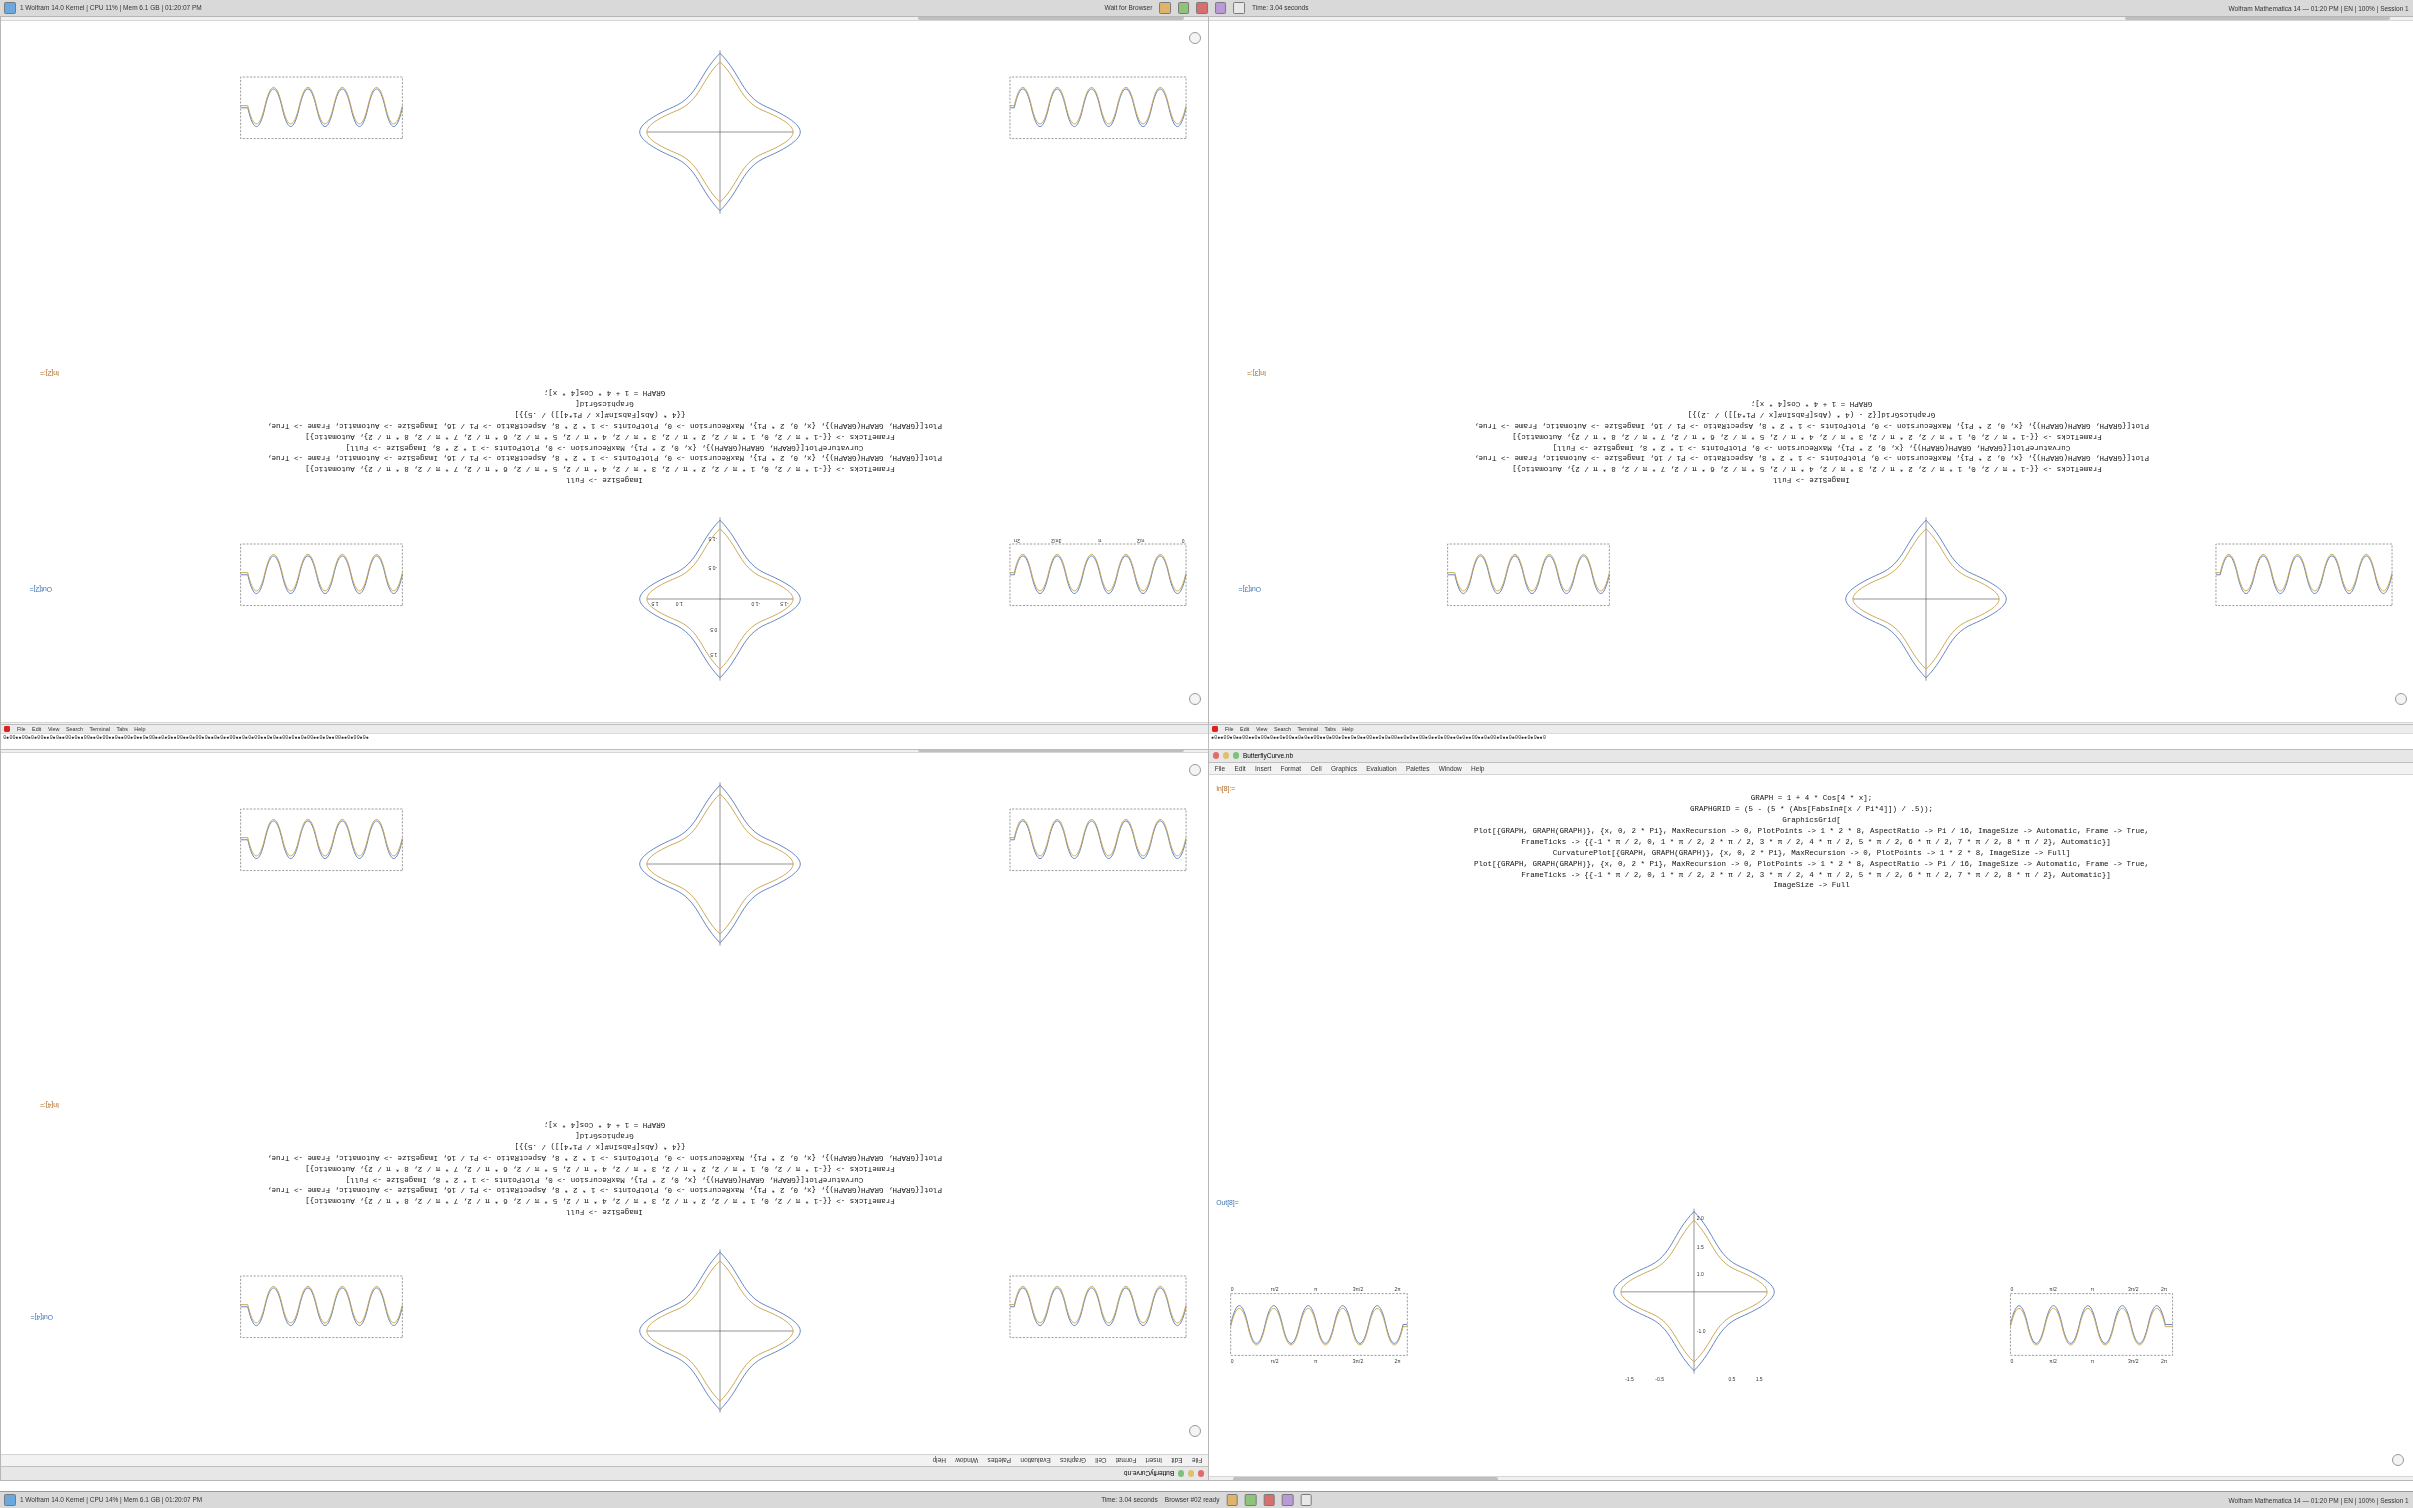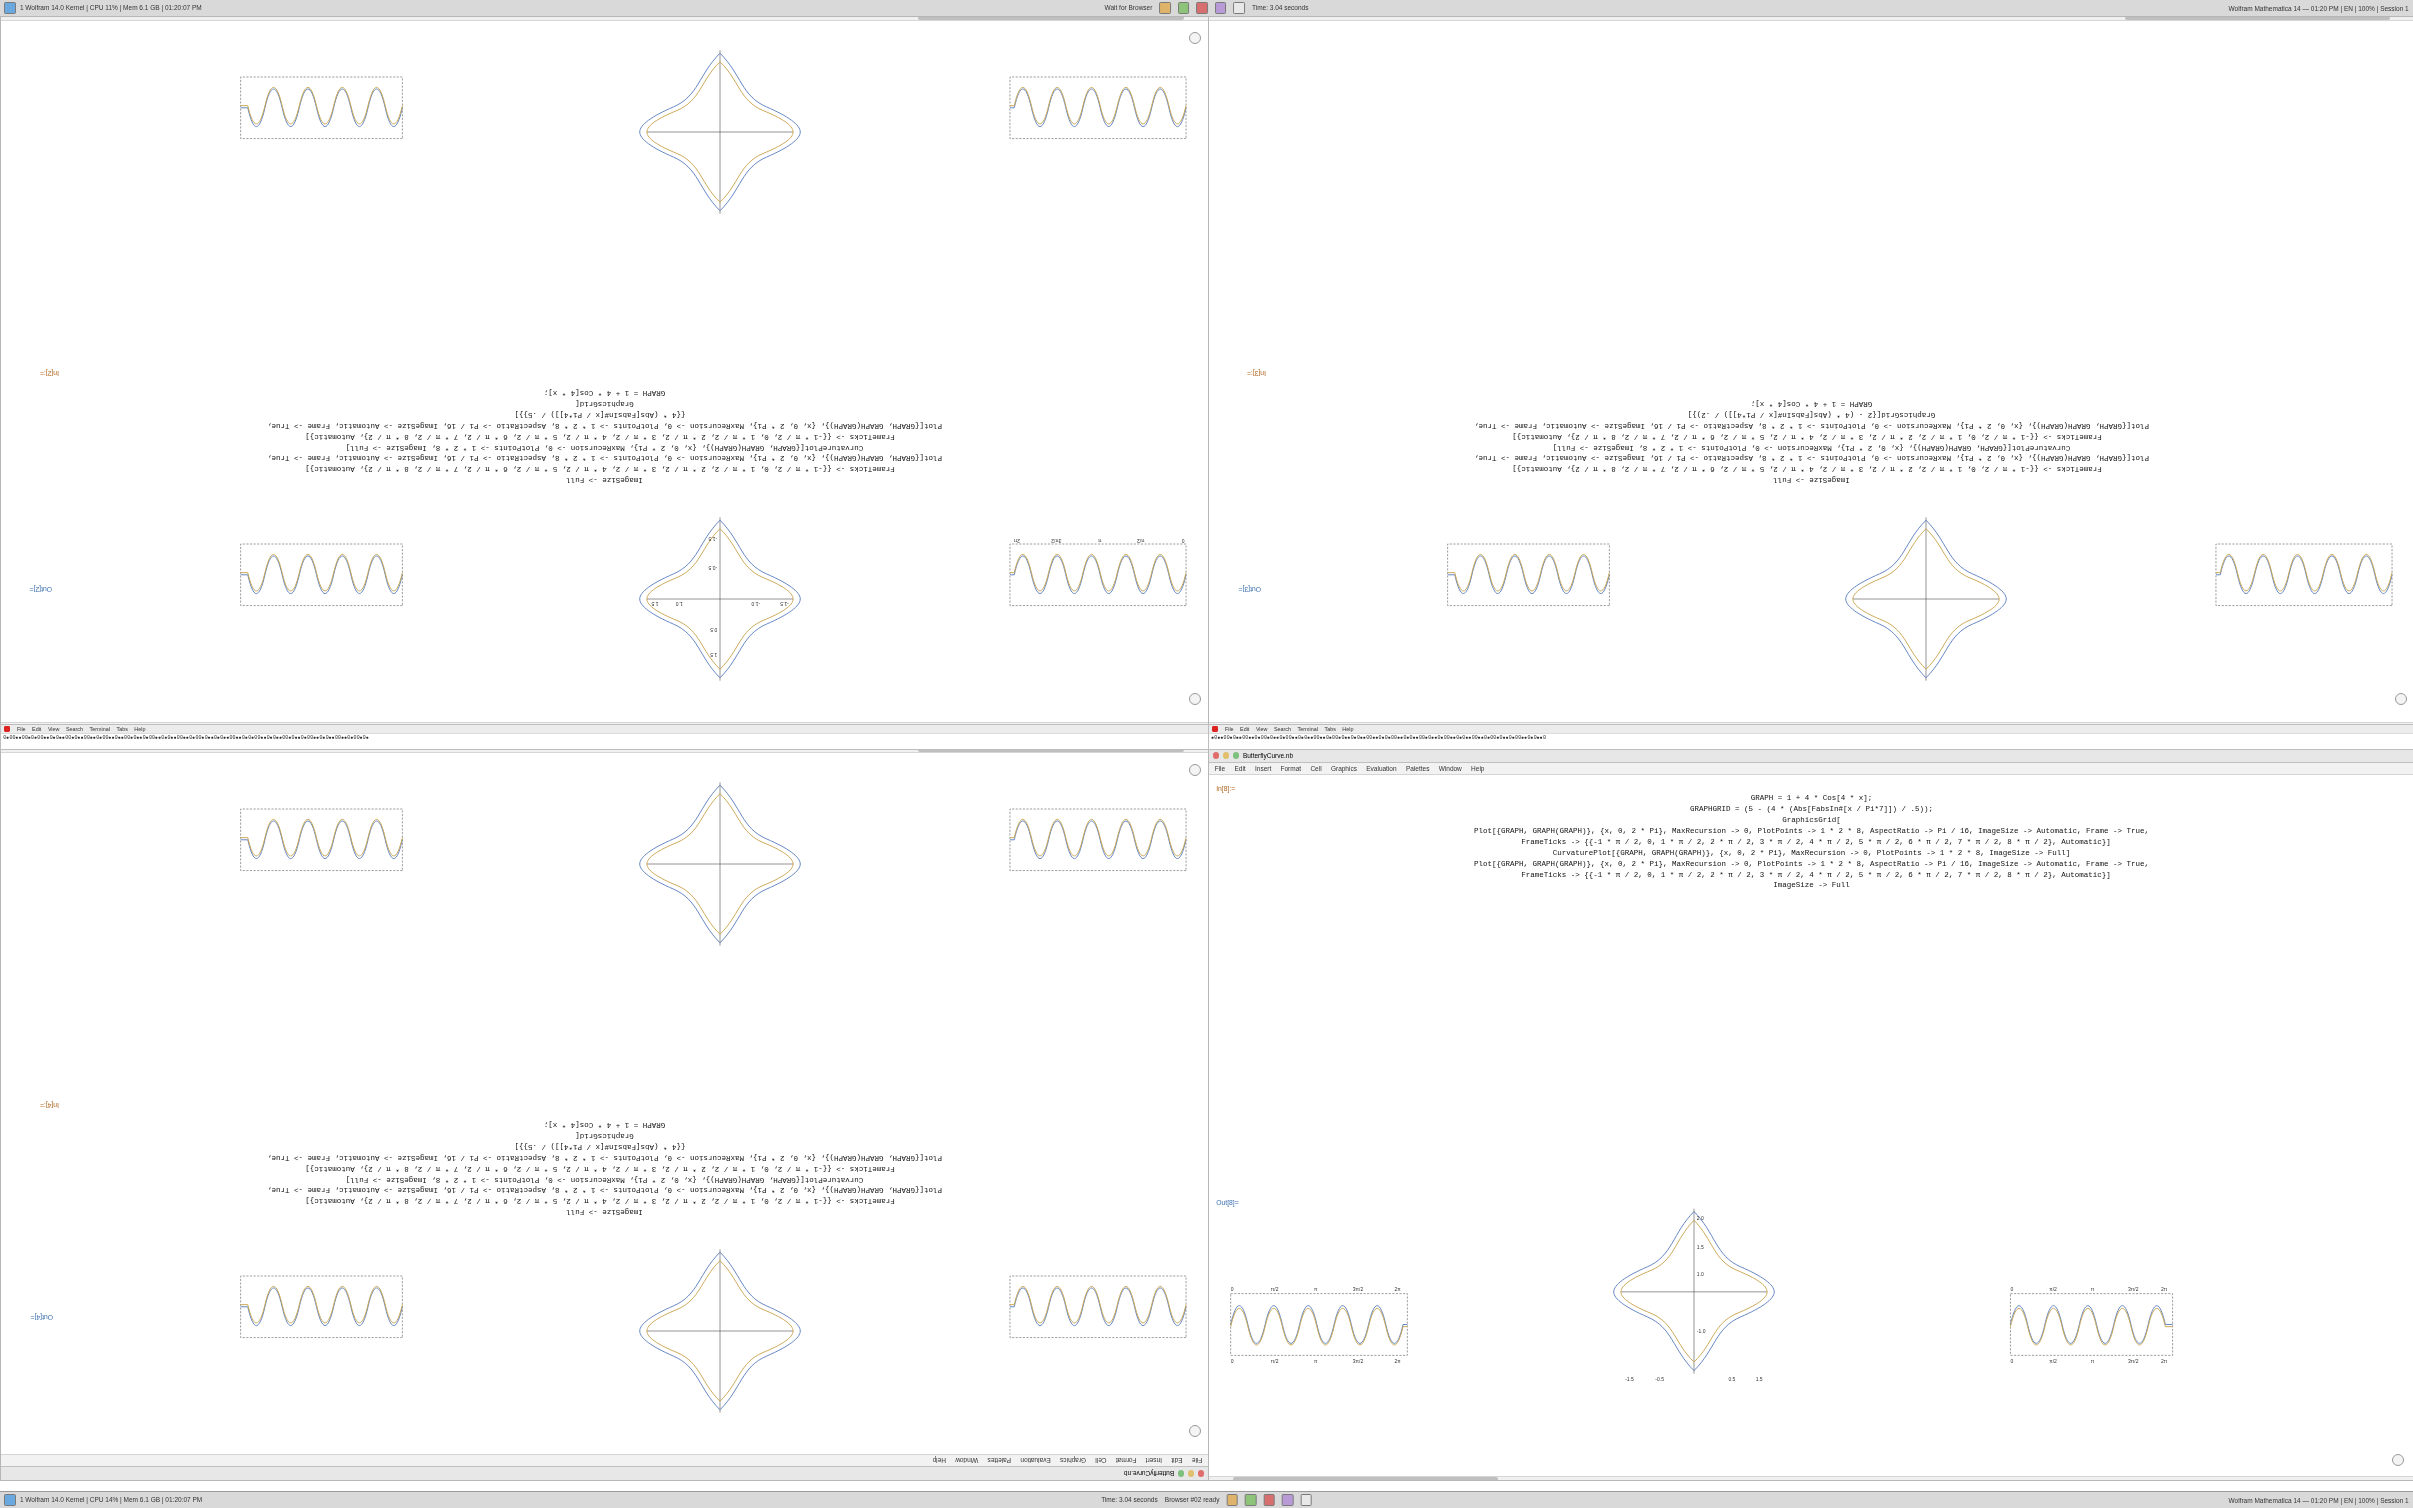--- a/index.html
+++ b/index.html
@@ -357,21 +357,21 @@
     <span>Palettes</span>
     <span>Window</span>
     <span>Help</span>
   </div>
   <div class="nb-body">
     <div class="page">
 
       <span class="inlabel" style="left:7.2px;top:10px">In[8]:=</span>
       <div class="codewrap" style="top:18.7px">
         <div class="code">GRAPH = 1 + 4 * Cos[4 * x];</div>
-        <div class="code">GRAPHGRID = (5 - (4 * (Abs[FabsIn#[x / Pi*7]]) / .5));</div>
+        <div class="code">GRAPHGRID = (5 - (5 * (Abs[FabsIn#[x / Pi*4]]) / .5));</div>
         <div class="code">GraphicsGrid[</div>
         <div class="code">Plot[{GRAPH, GRAPH(GRAPH)}, {x, 0, 2 * Pi}, MaxRecursion -&gt; 0, PlotPoints -&gt; 1 * 2 * 8, AspectRatio -&gt; Pi / 16, ImageSize -&gt; Automatic, Frame -&gt; True,</div>
         <div class="code">  FrameTicks -&gt; {{-1 * π / 2, 0, 1 * π / 2, 2 * π / 2, 3 * π / 2, 4 * π / 2, 5 * π / 2, 6 * π / 2, 7 * π / 2, 8 * π / 2}, Automatic}]</div>
         <div class="code">CurvaturePlot[{GRAPH, GRAPH(GRAPH)}, {x, 0, 2 * Pi}, MaxRecursion -&gt; 0, PlotPoints -&gt; 1 * 2 * 8, ImageSize -&gt; Full]</div>
         <div class="code">Plot[{GRAPH, GRAPH(GRAPH)}, {x, 0, 2 * Pi}, MaxRecursion -&gt; 0, PlotPoints -&gt; 1 * 2 * 8, AspectRatio -&gt; Pi / 16, ImageSize -&gt; Automatic, Frame -&gt; True,</div>
         <div class="code">  FrameTicks -&gt; {{-1 * π / 2, 0, 1 * π / 2, 2 * π / 2, 3 * π / 2, 4 * π / 2, 5 * π / 2, 6 * π / 2, 7 * π / 2, 8 * π / 2}, Automatic}]</div>
         <div class="code">ImageSize -&gt; Full</div>
       </div>
 
       <span class="outlabel" style="left:7.2px;top:424px">Out[8]=</span>

